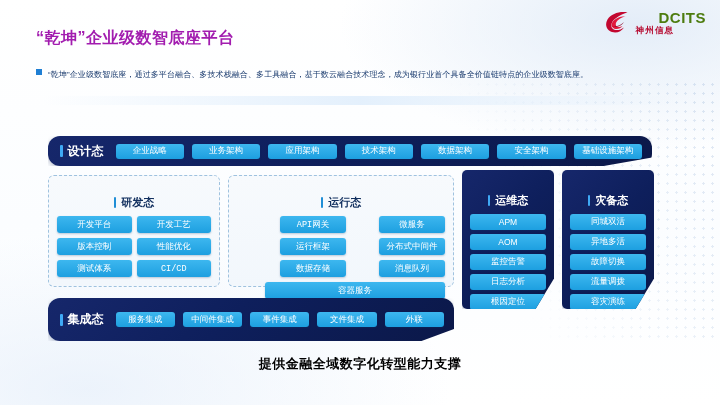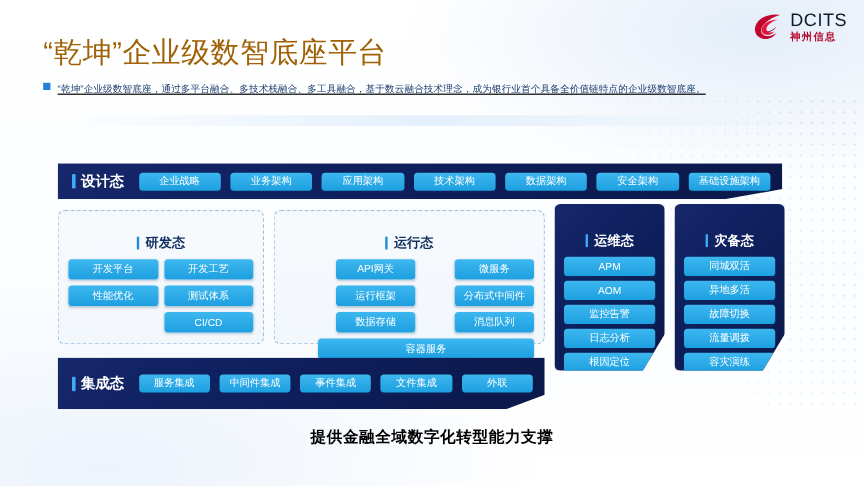--- a/index.html
+++ b/index.html
@@ -36,56 +36,56 @@
   }
 
   
   .logo {
     position: absolute; right: 14px; top: 10px;
     display: flex; align-items: center; gap: 5px;
   }
   .logo-mark { width: 26px; height: 24px; flex: none; }
   .logo-text { line-height: 1; }
   .logo-en {
-    font-size: 15px; font-weight: normal; color: #0f172a;
-    letter-spacing: .5px; font-family: "Liberation Sans", sans-serif;
+    font-size: 15px; font-weight: bold; color: #4d7c0f;
+    letter-spacing: .5px; font-family: "Liberation Sans", sans-serif; margin-left: 23px;
   }
   .logo-cn {
     font-size: 8.5px; color: #b5062c; letter-spacing: 1.2px;
     margin-top: 1px; font-weight: bold;
   }
 
   .page-title {
     position: absolute; left: 36px; top: 28px;
-    font-size: 24px; font-weight: normal; color: #a16207;
+    font-size: 16px; font-weight: bold; color: #a21caf;
     letter-spacing: .5px; white-space: nowrap;
   }
   .subtitle-row {
     position: absolute; left: 36px; top: 69px;
-    display: flex; align-items: flex-start; gap: 6px; text-decoration: underline;
+    display: flex; align-items: flex-start; gap: 6px;
   }
   .bullet-sq { width: 6px; height: 6px; background: #1f7fd4; flex: none; }
   .subtitle-text {
     font-size: 8px; color: #1a3b6e; white-space: nowrap; letter-spacing: .1px;
   }
 
   
   .diagram { position: absolute; left: 0; top: 128px; width: 720px; height: 215px; }
 
   
   .navy {
     background: linear-gradient(135deg,#16276b 0%,#0e1f5c 45%,#0b1849 100%);
     box-shadow: 0 2px 5px rgba(12,30,80,.28);
   }
   .clip-br { clip-path: polygon(0 0, 100% 0, 100% 72%, 92% 100%, 0 100%); }
   .clip-br-sm { clip-path: polygon(0 0, 100% 0, 100% 78%, 80% 100%, 0 100%); }
 
   .row-bar {
     position: absolute; display: flex; align-items: center;
-    border-radius: 0; padding: 0 10px 0 12px; gap: 8px;
+    border-radius: 12px; padding: 0 10px 0 12px; gap: 8px;
   }
   .row-label {
     display: flex; align-items: center; gap: 5px;
     color: #ffffff; font-size: 12px; font-weight: bold; white-space: nowrap;
     flex: none; margin-right: 4px;
   }
   .tick { width: 2.5px; height: 12px; background: #3fa9f5; flex: none; border-radius: 1px; }
 
   .chip {
     color: #ffffff; font-size: 8.5px; text-align: center;
@@ -96,20 +96,21 @@
   }
   .row-bar .chip { height: 15px; flex: 1 1 0; }
 
   
   .light-panel {
     position: absolute;
     background: linear-gradient(180deg,#f7fafd 0%,#f2f7fc 100%);
     border: 1px dashed #9fc2df;
     border-radius: 6px;
     padding: 19px 8px 8px;
+    font-family: Liberation Mono, monospace;
   }
   .panel-title {
     display: flex; align-items: center; justify-content: center; gap: 5px;
     font-size: 11px; font-weight: bold; color: #12305f; margin-bottom: 6px;
   }
   .panel-title .tick { background: #1f8ed6; height: 11px; }
 
   .grid { display: flex; flex-wrap: wrap; gap: 5px; justify-content: flex-end; }
   .grid .chip { height: 17px; }
   .g2 .chip { width: calc((100% - 5px)/2); }
@@ -176,20 +177,21 @@
   </div>
 
   <div class="light-panel" style="left:48px; top:47px; width:172px; height:112px;">
     <div class="panel-title">
       <span class="tick"></span>
       <span>研发态</span>
     </div>
     <div class="grid g2">
       <span class="chip">开发平台</span>
       <span class="chip">开发工艺</span>
+      <span class="chip">版本控制</span>
       <span class="chip">性能优化</span>
       <span class="chip">测试体系</span>
       <span class="chip">CI/CD</span>
     </div>
   </div>
 
   <div class="light-panel" style="left:228px; top:47px; width:226px; height:112px;">
     <div class="panel-title">
       <span class="tick"></span>
       <span>运行态</span>

